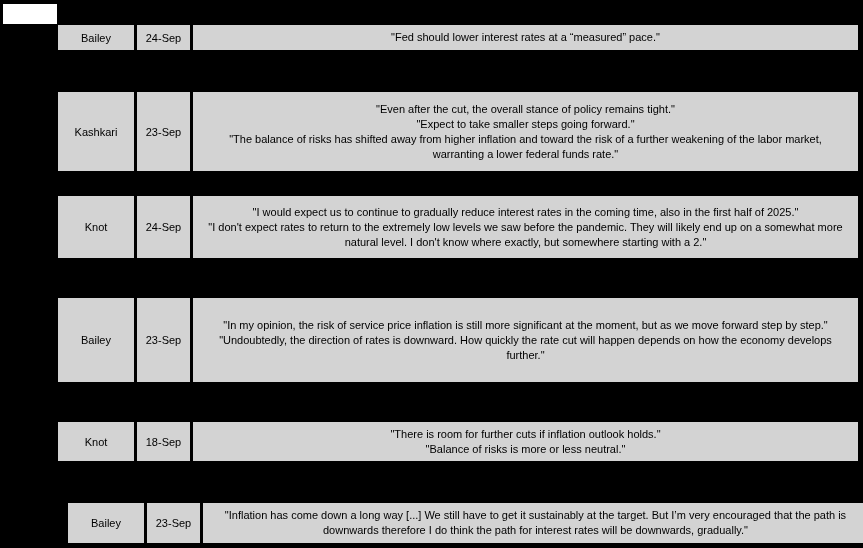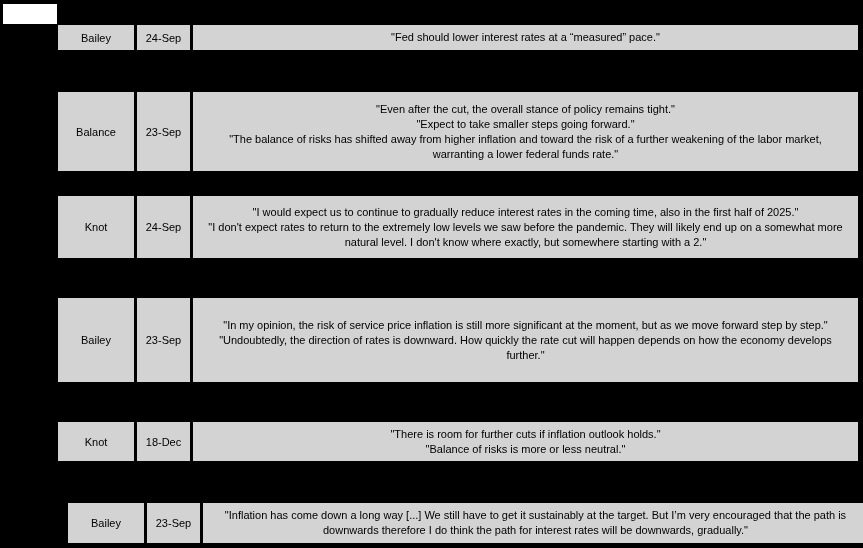--- a/index.html
+++ b/index.html
@@ -57,21 +57,21 @@
 
   <div class="row row-bowman">
     <div class="cell">Bailey</div>
     <div class="cell">24-Sep</div>
     <div class="cell quote-cell">
       <div class="quote-line">"Fed should lower interest rates at a “measured” pace."</div>
     </div>
   </div>
 
   <div class="row row-kashkari">
-    <div class="cell">Balance</div>
+    <div class="cell">Kashkari</div>
     <div class="cell">23-Sep</div>
     <div class="cell quote-cell">
       <div class="quote-line">"Even after the cut, the overall stance of policy remains tight."</div>
       <div class="quote-line">"Expect to take smaller steps going forward."</div>
       <div class="quote-line">"The balance of risks has shifted away from higher inflation and toward the risk of a further weakening of the labor market, warranting a lower federal funds rate."</div>
     </div>
   </div>
 
   <div class="row row-knot1">
     <div class="cell">Knot</div>
@@ -86,21 +86,21 @@
     <div class="cell">Bailey</div>
     <div class="cell">23-Sep</div>
     <div class="cell quote-cell">
       <div class="quote-line">"In my opinion, the risk of service price inflation is still more significant at the moment, but as we move forward step by step."</div>
       <div class="quote-line">"Undoubtedly, the direction of rates is downward. How quickly the rate cut will happen depends on how the economy develops further."</div>
     </div>
   </div>
 
   <div class="row row-knot2">
     <div class="cell">Knot</div>
-    <div class="cell">18-Dec</div>
+    <div class="cell">18-Sep</div>
     <div class="cell quote-cell">
       <div class="quote-line">"There is room for further cuts if inflation outlook holds."</div>
       <div class="quote-line">"Balance of risks is more or less neutral."</div>
     </div>
   </div>
 
   <div class="row row-bailey">
     <div class="cell">Bailey</div>
     <div class="cell">23-Sep</div>
     <div class="cell quote-cell">

